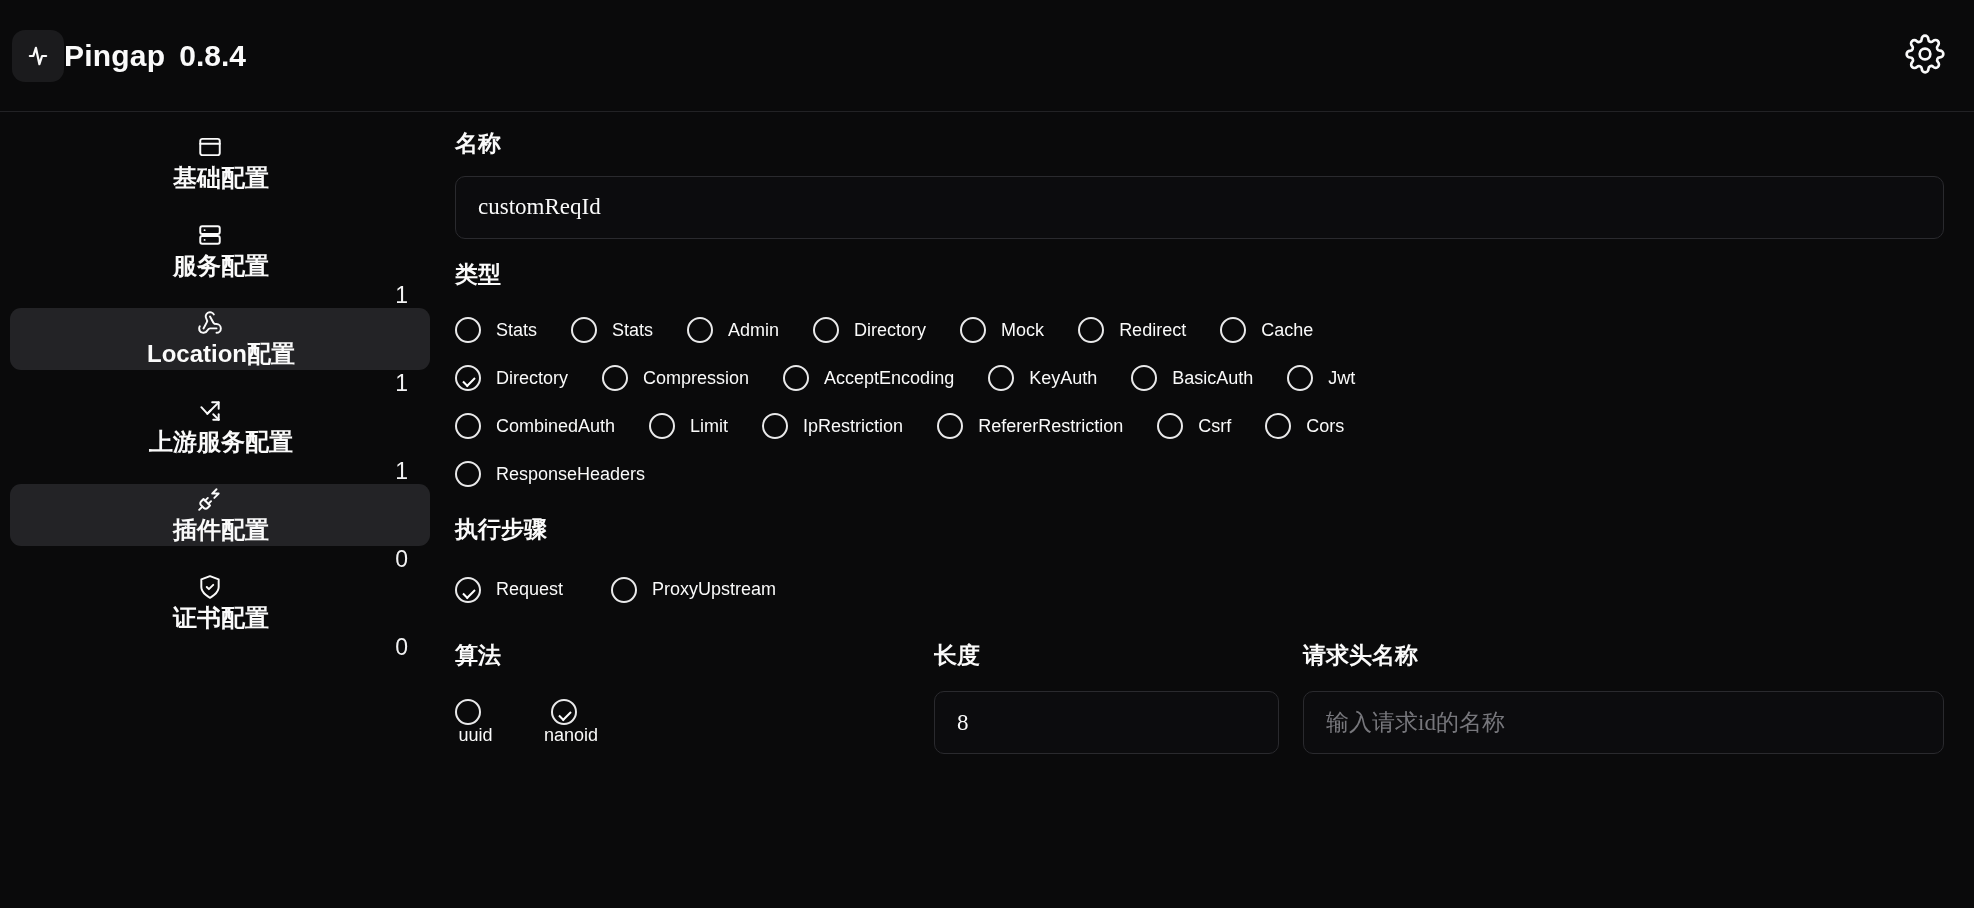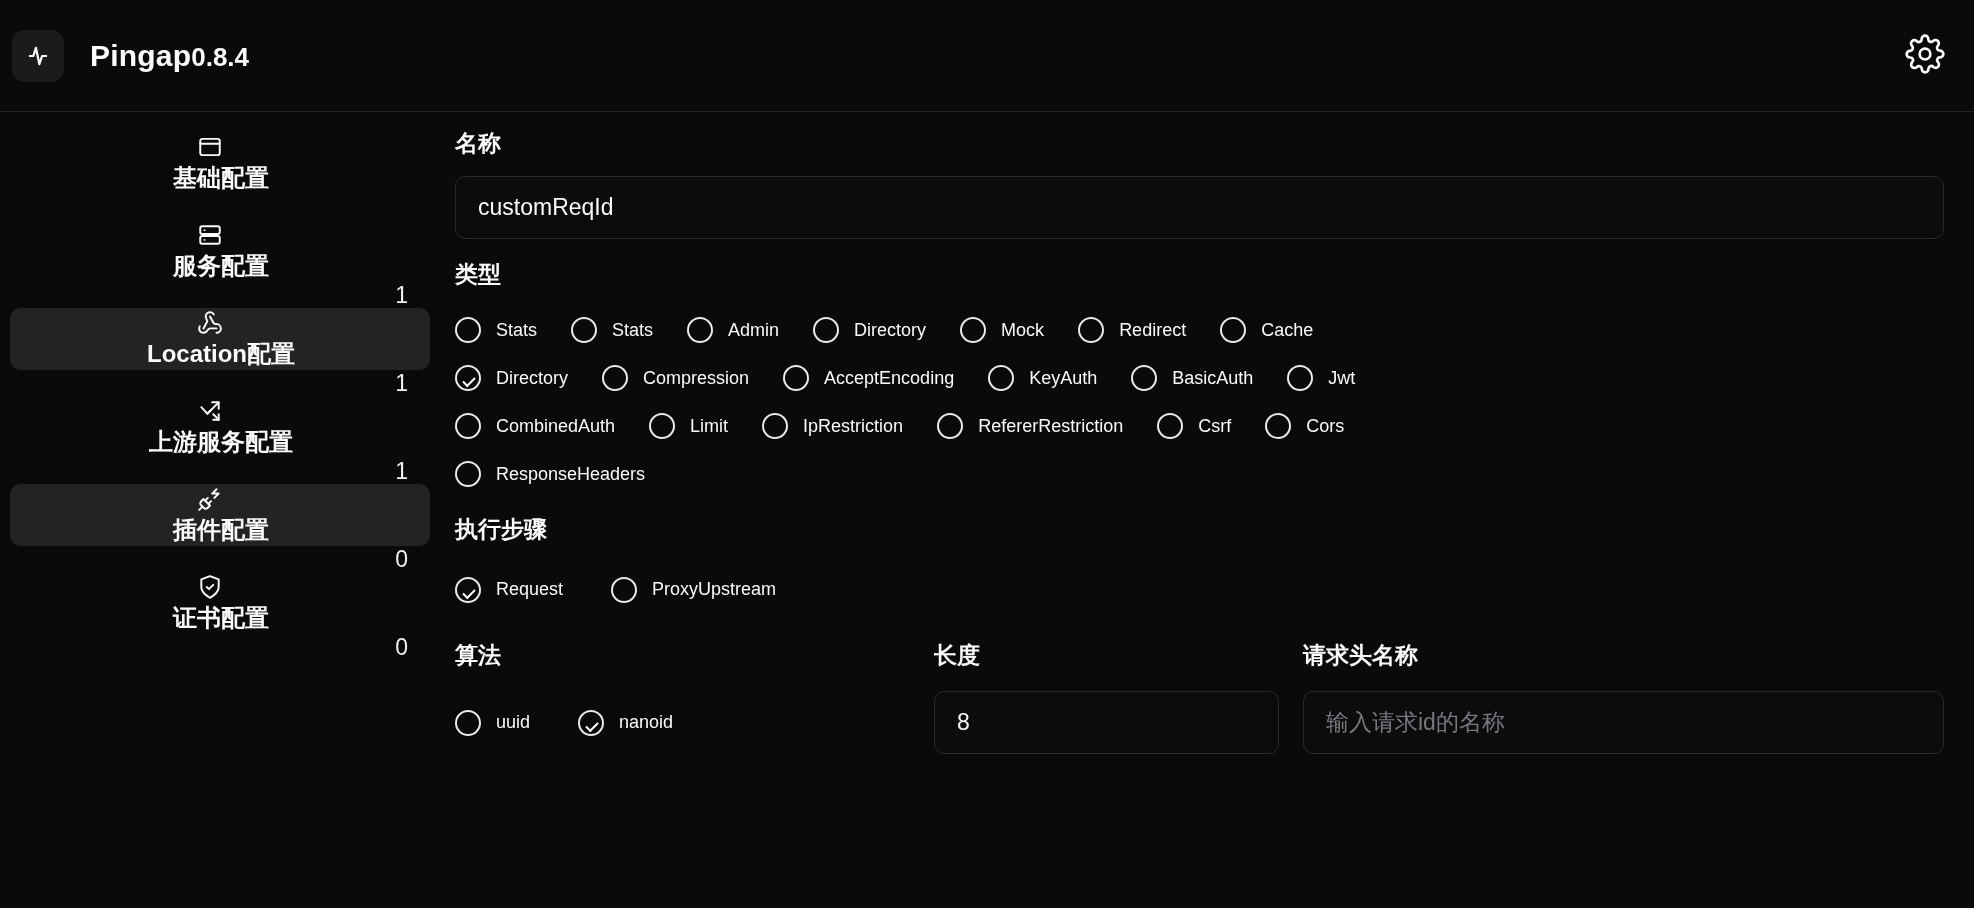--- a/index.html
+++ b/index.html
@@ -24,21 +24,20 @@
     border-bottom: 1px solid #222225;
     display: flex;
     align-items: center;
     padding: 0 22px 0 12px;
     background: #0a0a0b;
   }
 
   .brand {
     display: flex;
     align-items: center;
-    gap: 26px;
   }
 
   .logo-tile {
     width: 52px;
     height: 52px;
     border-radius: 13px;
     background: #1b1b1d;
     display: flex;
     align-items: center;
     justify-content: center;
@@ -47,24 +46,24 @@
   .logo-tile svg { display: block; }
 
   .brand-title {
     font-size: 30px;
     font-weight: 700;
     letter-spacing: 0.2px;
     white-space: nowrap;
     color: #fafafa;
   }
   .brand-version {
-    font-size: 26px;
+    font-size: 30px;
     font-weight: 700;
     color: #fafafa;
-    margin-left: 0;
+    margin-left: 14px;
   }
 
   .header-actions {
     margin-left: auto;
     display: flex;
     align-items: center;
   }
   .icon-btn {
     width: 54px;
     height: 54px;
@@ -144,21 +143,21 @@
   }
 
   .text-input {
     width: 100%;
     height: 63px;
     background: #0c0c0e;
     border: 1px solid #2a2a2e;
     border-radius: 10px;
     color: #fafafa;
     font-size: 23px;
-    font-family: Liberation Sans, sans-serif;
+    font-family: Liberation Serif, serif;
     padding: 0 22px;
     outline: none;
   }
   .text-input::placeholder { color: #77777c; }
 
   .section { }
 
   
   .radio-rows { display: block; }
   .radio-row {
@@ -213,21 +212,21 @@
   .col-length    { flex: 0 0 345px; }
   .col-header    { flex: 1 1 auto; }
 
   .col .field-label { margin-bottom: 22px; }
 
   .algo-radios {
     display: flex;
     align-items: center;
     height: 63px;
   }
-  .algo-radios .radio { margin-right: 48px; }
+  .algo-radios .radio { margin-right: 48px; flex-direction: column; }
 </style>
 </head>
 <body>
 
 <header class="app-header">
   <div class="brand">
     <div class="logo-tile">
       <span>
         <svg width="28" height="28" viewBox="0 0 24 24" fill="none" stroke="#fafafa" stroke-width="1.9" stroke-linecap="round" stroke-linejoin="round">
           <path d="M5 12h3l2.2-7 3 14L15.5 12H19"></path>

